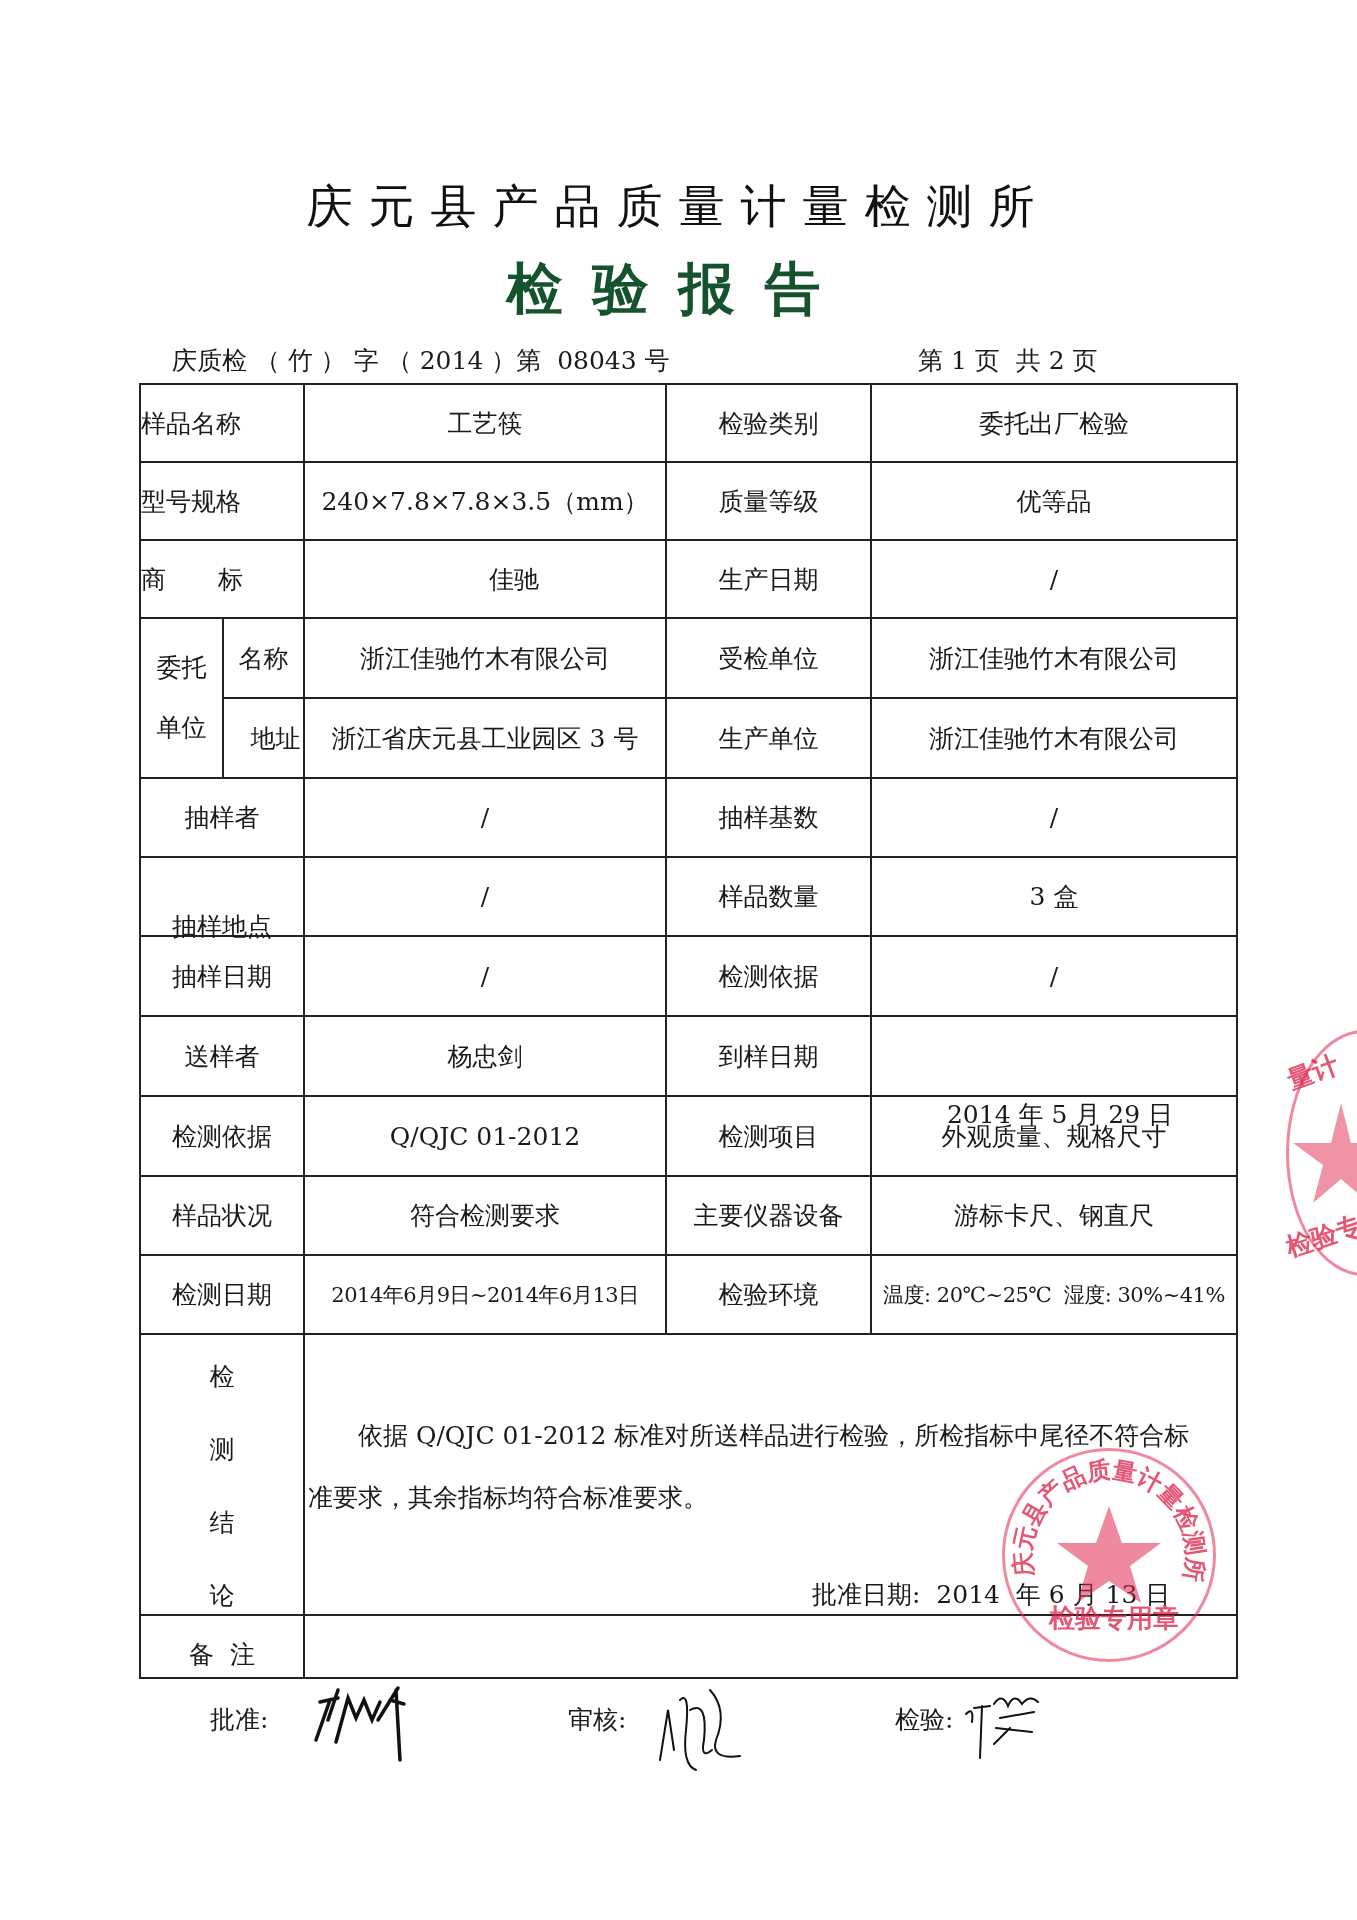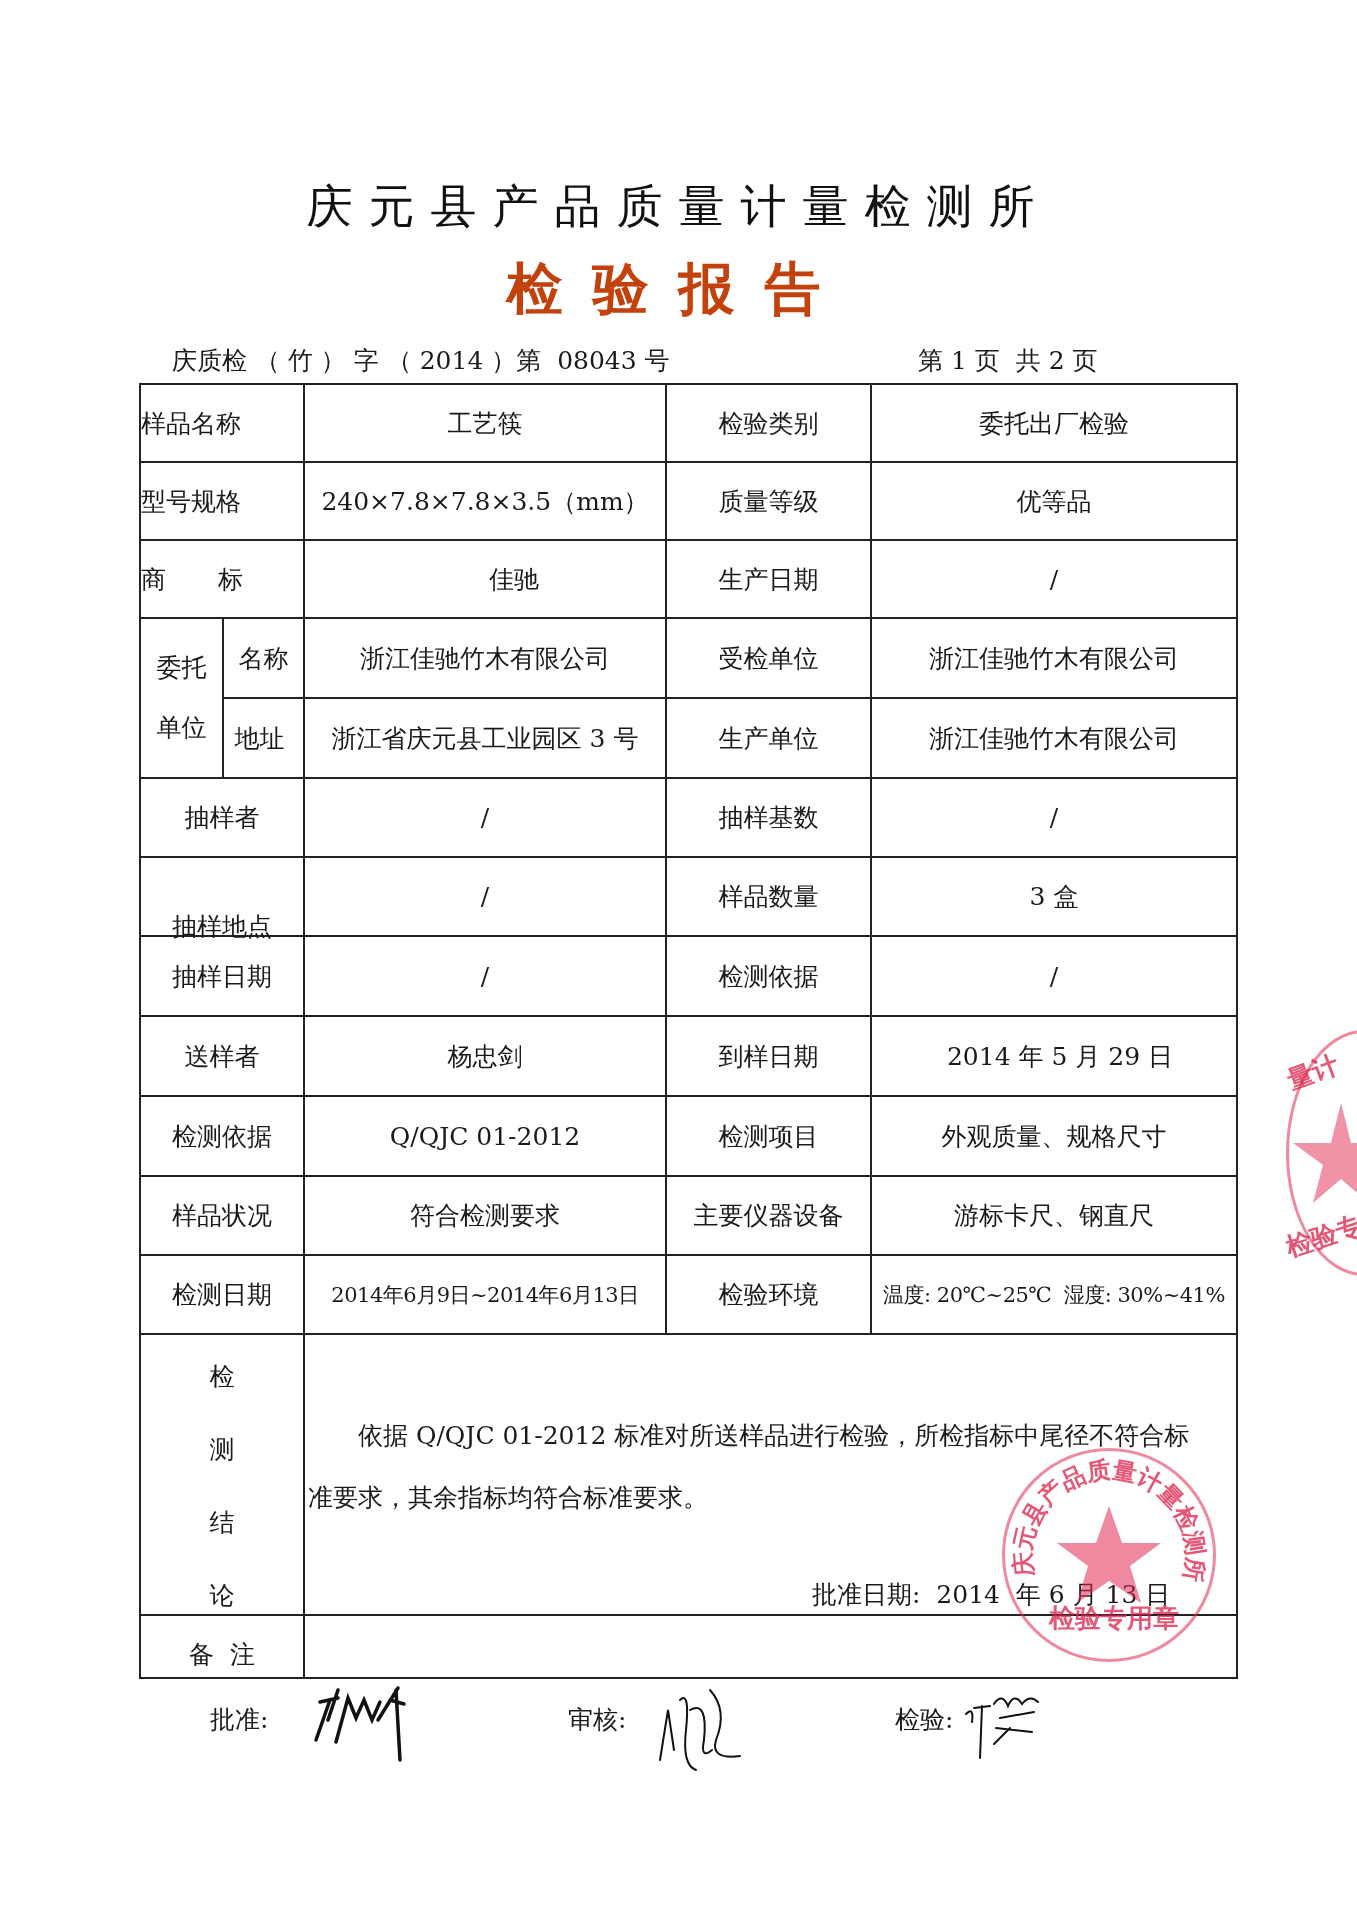--- a/index.html
+++ b/index.html
@@ -6,21 +6,21 @@
   body {
     width: 1357px; height: 1920px; background: #ffffff; position: relative; overflow: hidden;
     font-family: "DejaVu Serif", "Liberation Serif", serif; color: #1a1a1a;
   }
   .title1 {
     position: absolute; left: 0; width: 1357px; top: 176px; text-align: center;
     font-size: 46px; letter-spacing: 16px; font-family: "DejaVu Serif", serif; color: #111;
   }
   .title2 {
     position: absolute; left: 0; width: 1357px; top: 252px; text-align: center;
-    font-size: 56px; font-weight: bold; letter-spacing: 30px; font-family: "DejaVu Sans", sans-serif; color: #c2410c;
+    font-size: 56px; font-weight: bold; letter-spacing: 30px; font-family: "DejaVu Sans", sans-serif; color: #14532d;
   }
   .docno {
     position: absolute; top: 344px; left: 172px; font-size: 25px; color: #1a1a1a; white-space: pre;
   }
   .pageno {
     position: absolute; top: 344px; left: 918px; font-size: 25px; color: #1a1a1a; white-space: pre;
   }
   .tbl { position: absolute; left: 0; top: 0; }
   .hl { position: absolute; height: 2px; background: #222; }
   .vl { position: absolute; width: 2px; background: #222; }
@@ -90,21 +90,21 @@
 <div class="cell" style="left:305px;top:541px;width:418px;height:76px">佳驰</div>
 <div class="cell" style="left:667px;top:541px;width:203px;height:76px">生产日期</div>
 <div class="cell" style="left:872px;top:541px;width:364px;height:76px">/</div>
 
 <div class="cell" style="left:141px;top:619px;width:81px;height:158px;white-space:normal;line-height:60px;padding:0 10px;box-sizing:border-box;justify-content:flex-start">委托单位</div>
 <div class="cell" style="left:224px;top:619px;width:79px;height:78px">名称</div>
 <div class="cell" style="left:305px;top:619px;width:360px;height:78px">浙江佳驰竹木有限公司</div>
 <div class="cell" style="left:667px;top:619px;width:203px;height:78px">受检单位</div>
 <div class="cell" style="left:872px;top:619px;width:364px;height:78px">浙江佳驰竹木有限公司</div>
 
-<div class="cell" style="left:220px;top:699px;width:79px;height:78px">地址</div>
+<div class="cell" style="left:236px;top:699px;width:79px;height:78px">地址</div>
 <div class="cell" style="left:305px;top:699px;width:360px;height:78px">浙江省庆元县工业园区 3 号</div>
 <div class="cell" style="left:667px;top:699px;width:203px;height:78px">生产单位</div>
 <div class="cell" style="left:872px;top:699px;width:364px;height:78px">浙江佳驰竹木有限公司</div>
 
 <div class="cell" style="left:141px;top:779px;width:162px;height:77px">抽样者</div>
 <div class="cell" style="left:305px;top:779px;width:360px;height:77px">/</div>
 <div class="cell" style="left:667px;top:779px;width:203px;height:77px">抽样基数</div>
 <div class="cell" style="left:872px;top:779px;width:364px;height:77px">/</div>
 
 <div class="cell" style="left:141px;top:888px;width:162px;height:77px">抽样地点</div>
@@ -113,21 +113,21 @@
 <div class="cell" style="left:872px;top:858px;width:364px;height:77px">3 盒</div>
 
 <div class="cell" style="left:141px;top:937px;width:162px;height:78px">抽样日期</div>
 <div class="cell" style="left:305px;top:937px;width:360px;height:78px">/</div>
 <div class="cell" style="left:667px;top:937px;width:203px;height:78px">检测依据</div>
 <div class="cell" style="left:872px;top:937px;width:364px;height:78px">/</div>
 
 <div class="cell" style="left:141px;top:1017px;width:162px;height:78px">送样者</div>
 <div class="cell" style="left:305px;top:1017px;width:360px;height:78px">杨忠剑</div>
 <div class="cell" style="left:667px;top:1017px;width:203px;height:78px">到样日期</div>
-<div class="cell" style="left:872px;top:1017px;width:376px;height:78px">2014 年 5 月 29 日</div>
+<div class="cell" style="left:872px;top:1075px;width:376px;height:78px">2014 年 5 月 29 日</div>
 
 <div class="cell" style="left:141px;top:1097px;width:162px;height:78px">检测依据</div>
 <div class="cell" style="left:305px;top:1097px;width:360px;height:78px">Q/QJC 01-2012</div>
 <div class="cell" style="left:667px;top:1097px;width:203px;height:78px">检测项目</div>
 <div class="cell" style="left:872px;top:1097px;width:364px;height:78px">外观质量、规格尺寸</div>
 
 <div class="cell" style="left:141px;top:1177px;width:162px;height:77px">样品状况</div>
 <div class="cell" style="left:305px;top:1177px;width:360px;height:77px">符合检测要求</div>
 <div class="cell" style="left:667px;top:1177px;width:203px;height:77px">主要仪器设备</div>
 <div class="cell" style="left:872px;top:1177px;width:364px;height:77px">游标卡尺、钢直尺</div>

